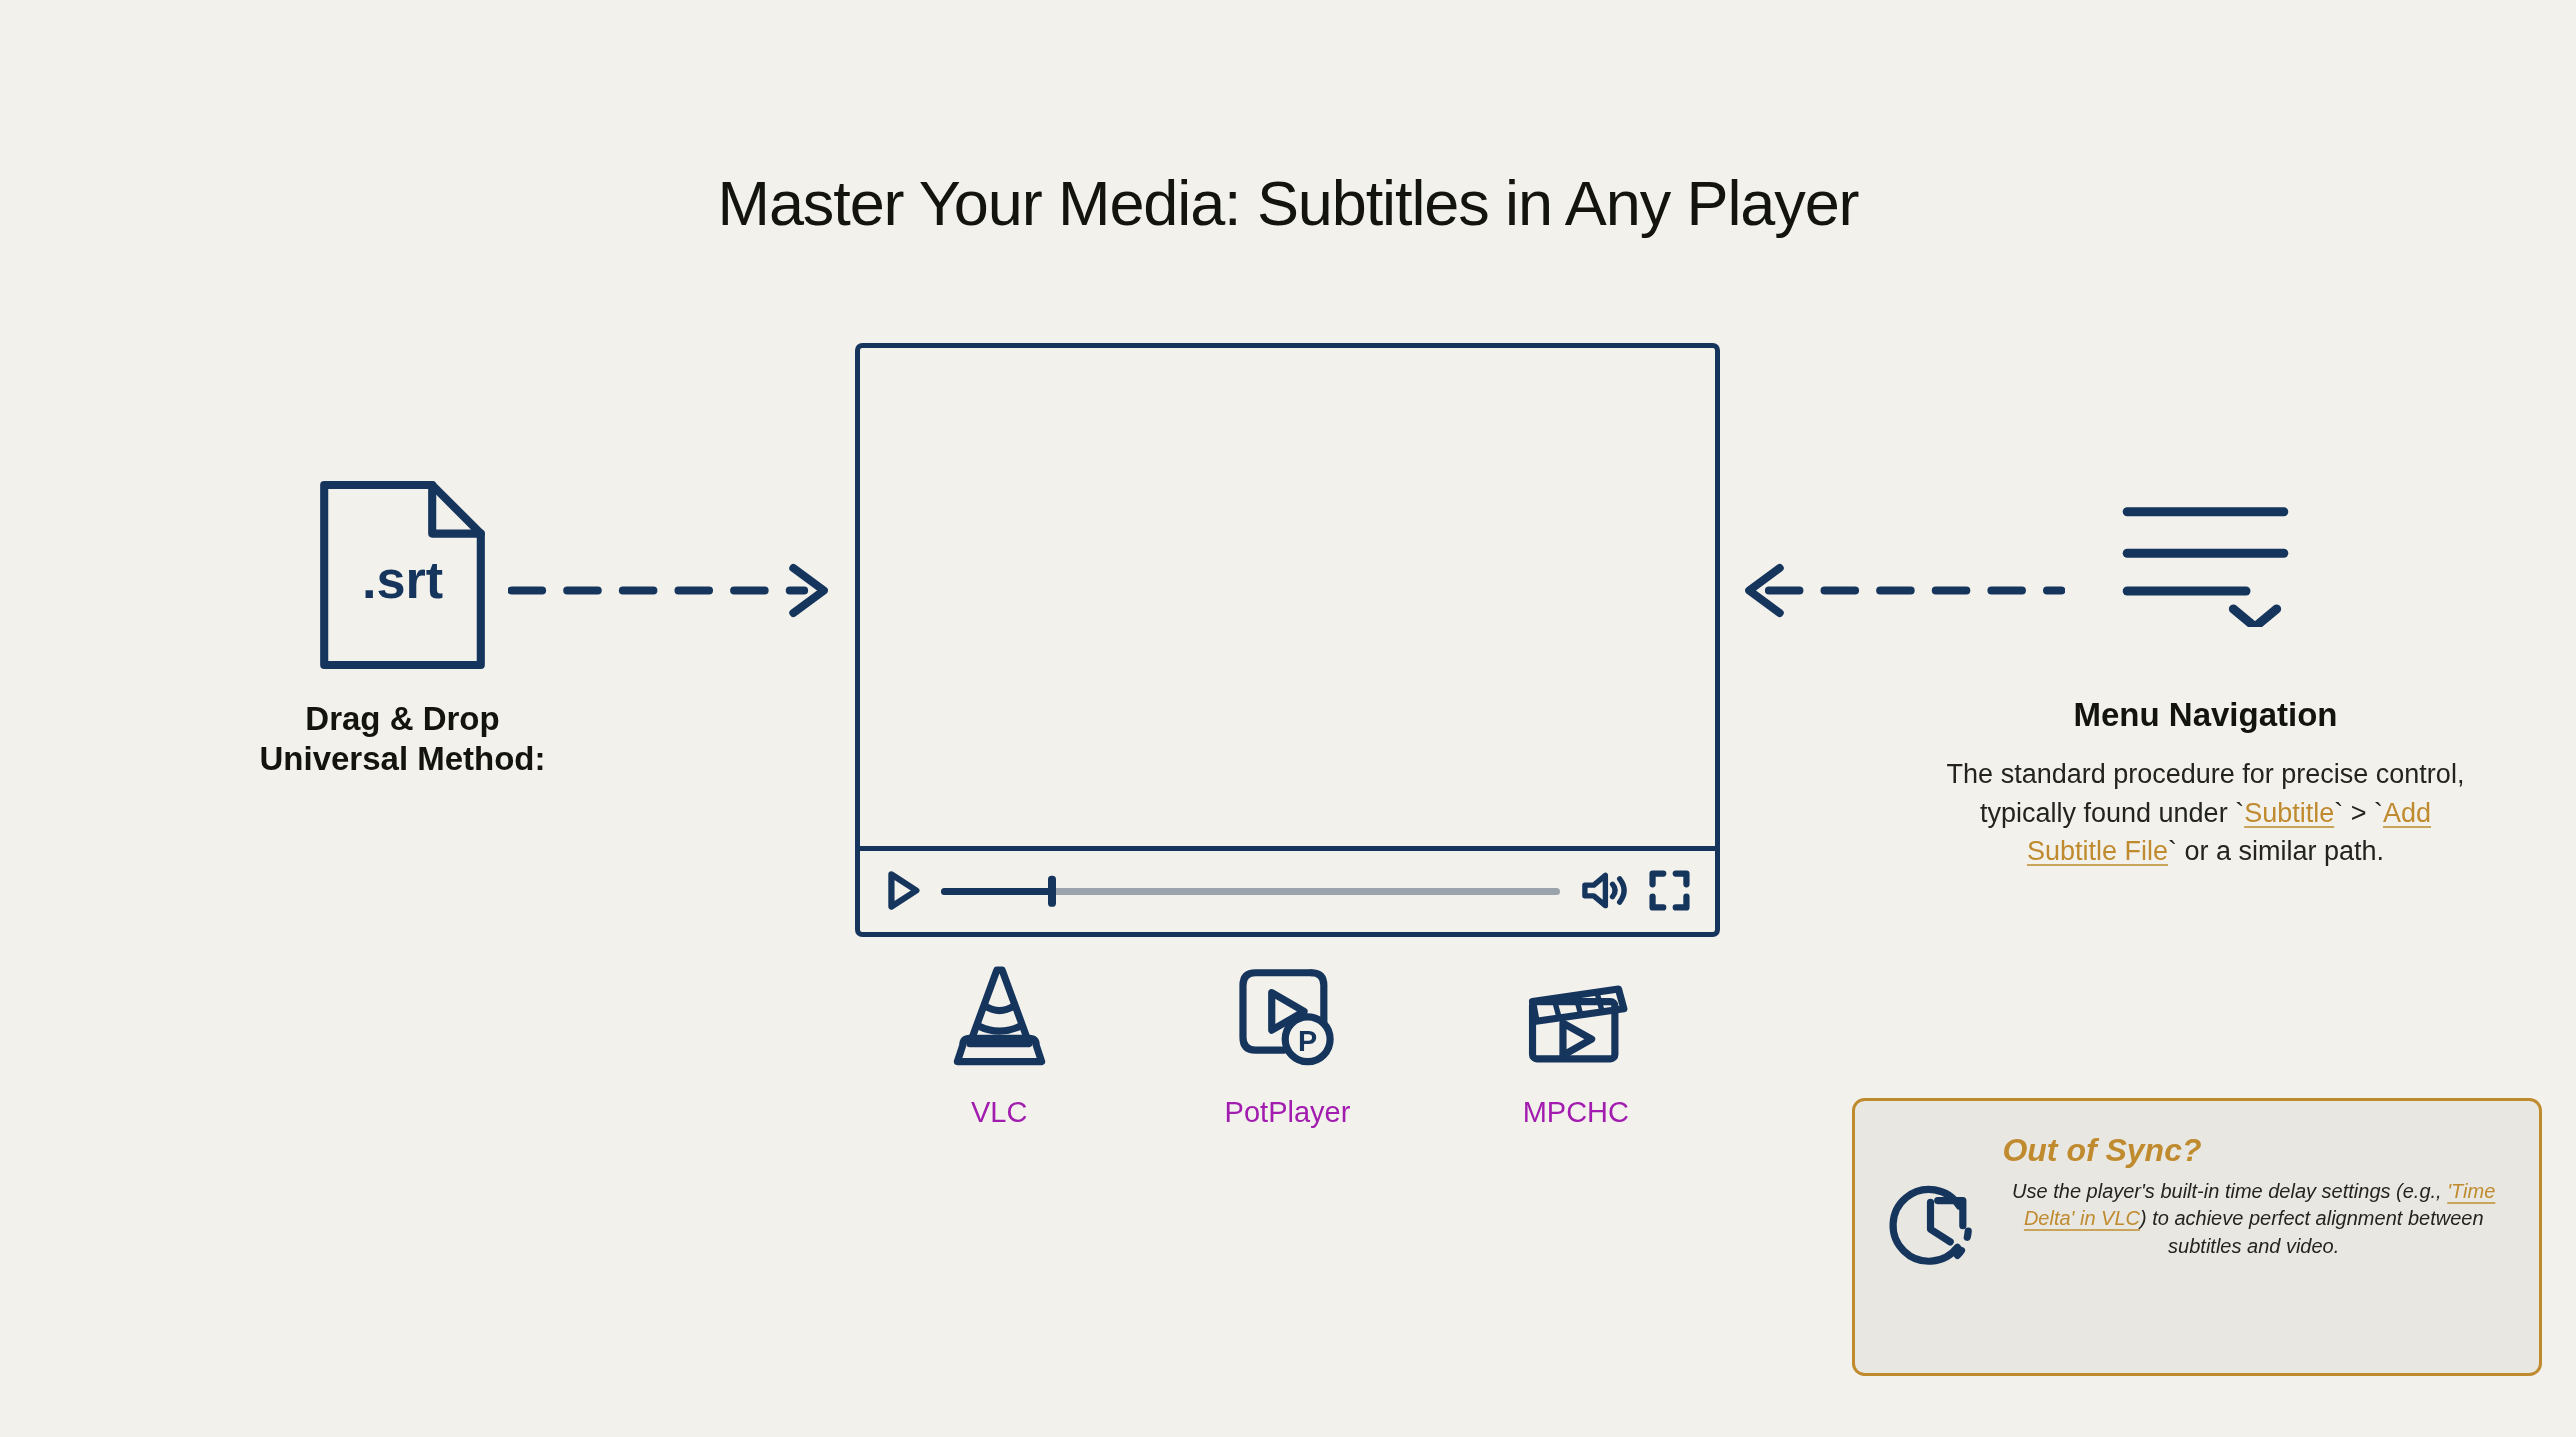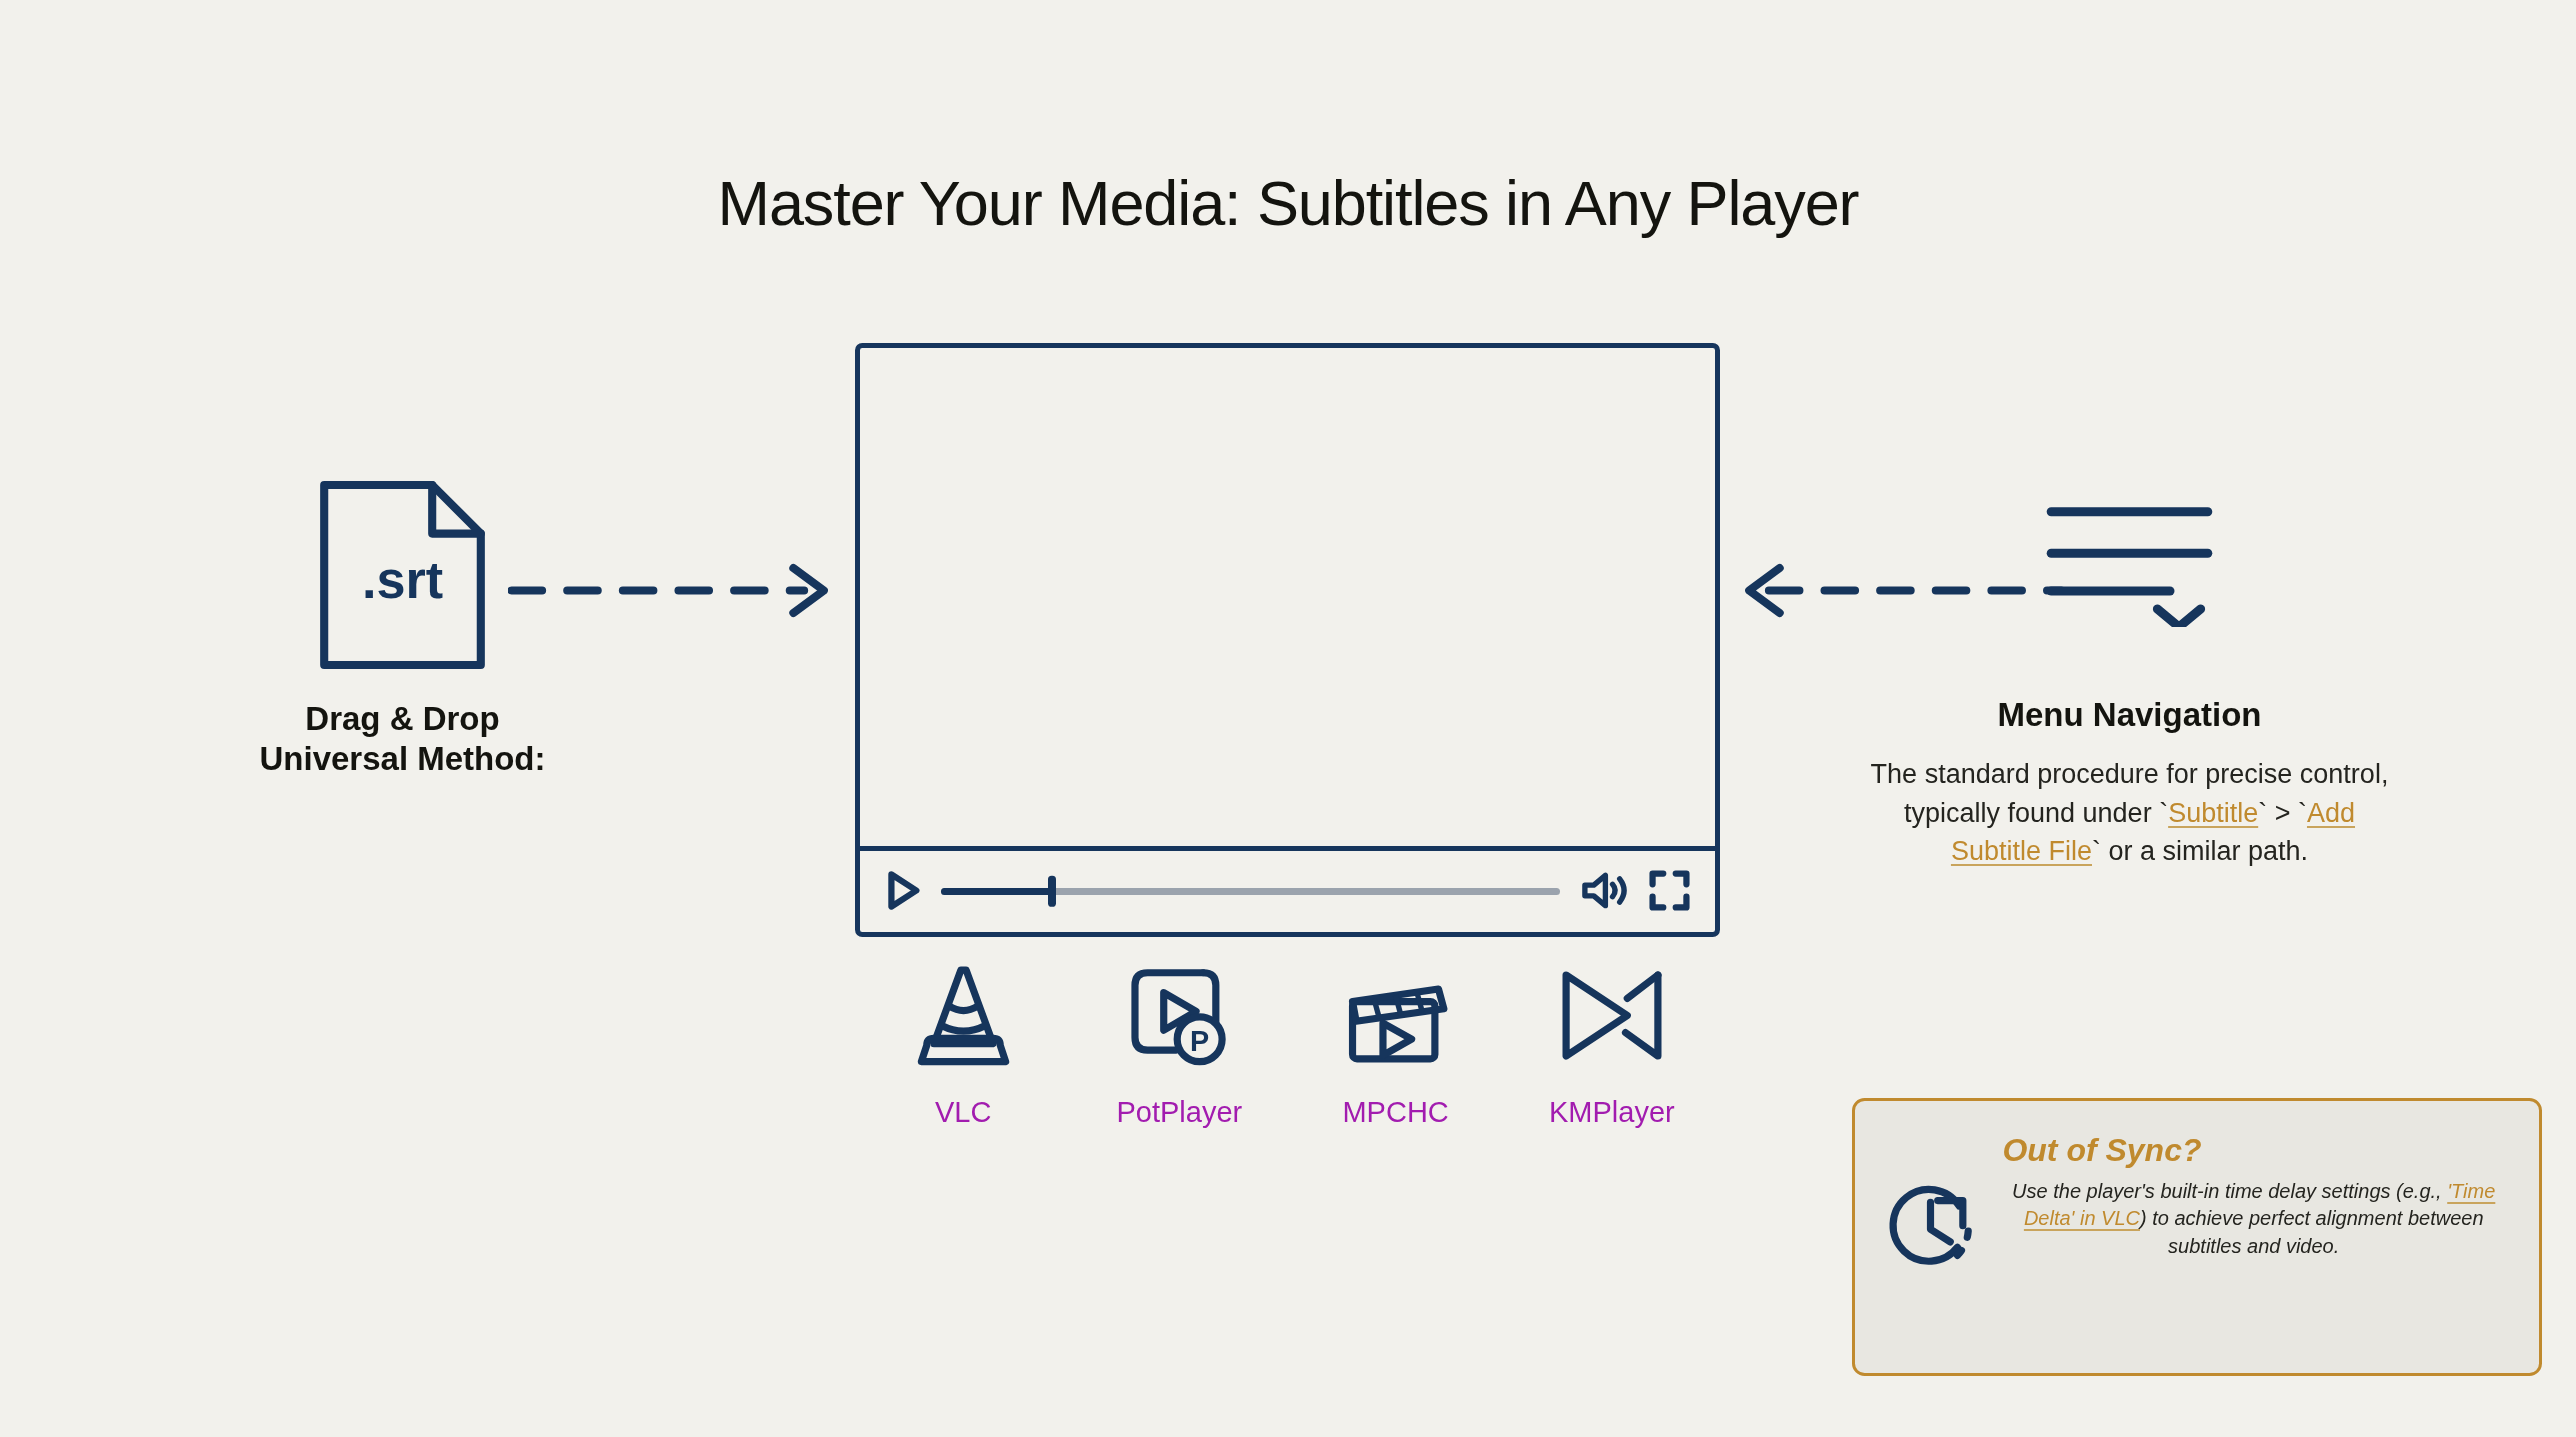--- a/index.html
+++ b/index.html
@@ -60,21 +60,21 @@
   .col-body {
     font-size: 27px;
     line-height: 1.42;
     color: #24241f;
     margin-top: 20px;
   }
 
   
   .right-col {
     position: absolute;
-    left: 1860px;
+    left: 1936px;
     top: 490px;
     width: 539px;
     text-align: center;
   }
   .menu-icon-wrap {
     height: 180px;
     display: flex;
     align-items: flex-start;
     justify-content: center;
     padding-top: 10.8px;
@@ -304,30 +304,20 @@
           <path d="M14 44 L110 30 L116 52 L18 66 Z" fill="none" stroke="#16355c" stroke-width="8" stroke-linejoin="round"></path>
           <line x1="38" y1="41" x2="44" y2="63" stroke="#16355c" stroke-width="6"></line>
           <line x1="62" y1="37" x2="68" y2="59" stroke="#16355c" stroke-width="6"></line>
           <line x1="86" y1="34" x2="92" y2="56" stroke="#16355c" stroke-width="6"></line>
           <polygon points="48,68 80,86 48,104" fill="none" stroke="#16355c" stroke-width="8" stroke-linejoin="round"></polygon>
         </svg>
       </div>
       <div class="player-label">MPCHC</div>
     </div>
 
-    <div class="player-item">
-      <div class="player-glyph">
-        <svg width="110" height="99" viewBox="0 0 122 110">
-          <polygon points="10,10 78,55 10,100" fill="none" stroke="#16355c" stroke-width="8" stroke-linejoin="round"></polygon>
-          <polyline points="112,10 112,100 76,74" fill="none" stroke="#16355c" stroke-width="8" stroke-linejoin="round" stroke-linecap="round"></polyline>
-          <line x1="112" y1="10" x2="78" y2="36" stroke="#16355c" stroke-width="8" stroke-linecap="round"></line>
-        </svg>
-      </div>
-      <div class="player-label">KMPlayer</div>
-    </div>
 
   </div>
 
   <div class="arrow-right-side">
     <svg width="323" height="63" viewBox="0 0 360 70">
       <line x1="30" y1="35" x2="356" y2="35" stroke="#16355c" stroke-width="9" stroke-linecap="round" stroke-dasharray="34 28"></line>
       <polyline points="42,10 8,35 42,60" fill="none" stroke="#16355c" stroke-width="9" stroke-linecap="round" stroke-linejoin="round"></polyline>
     </svg>
   </div>
 

